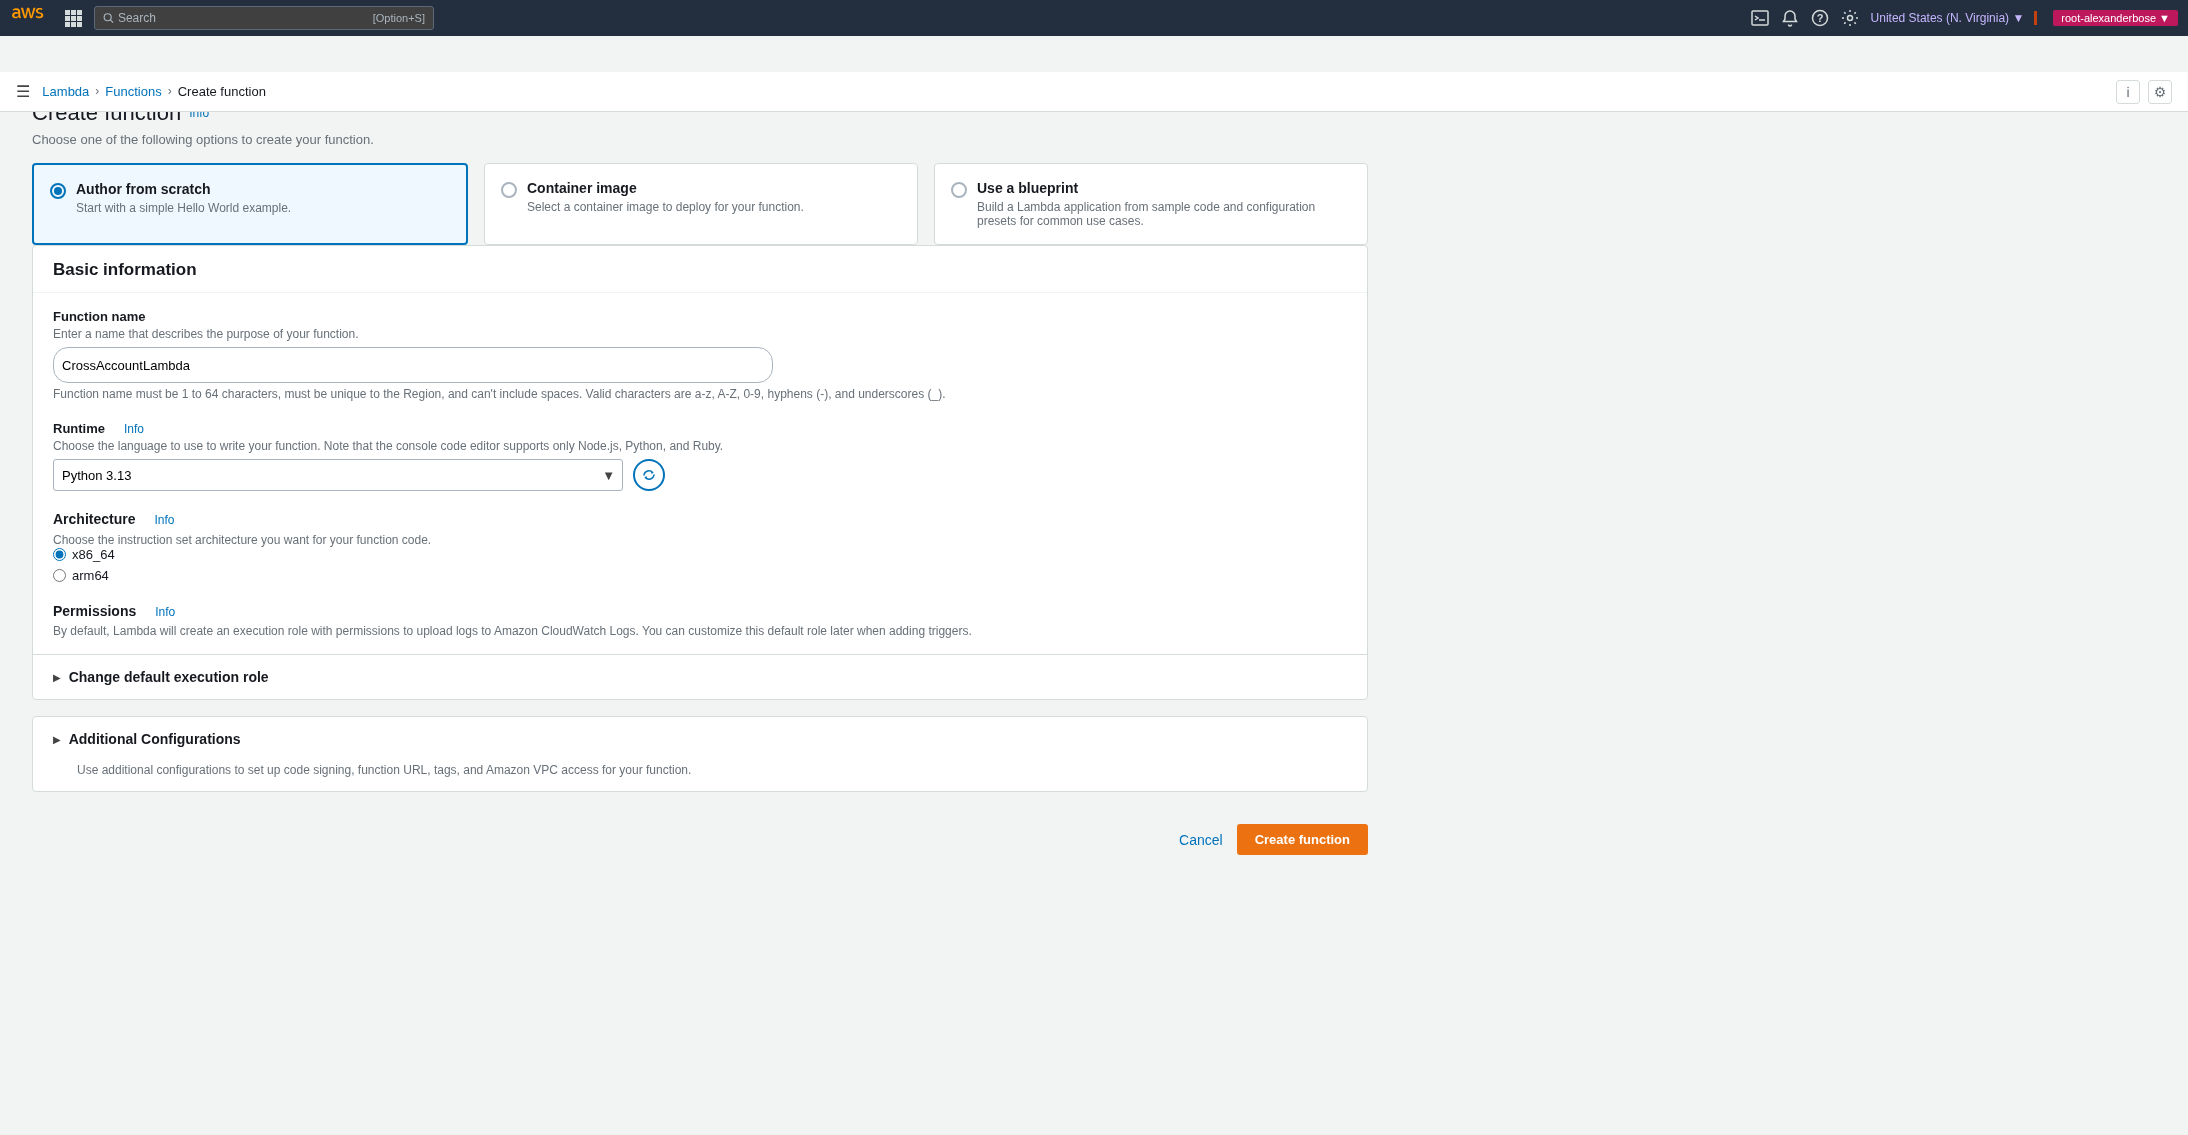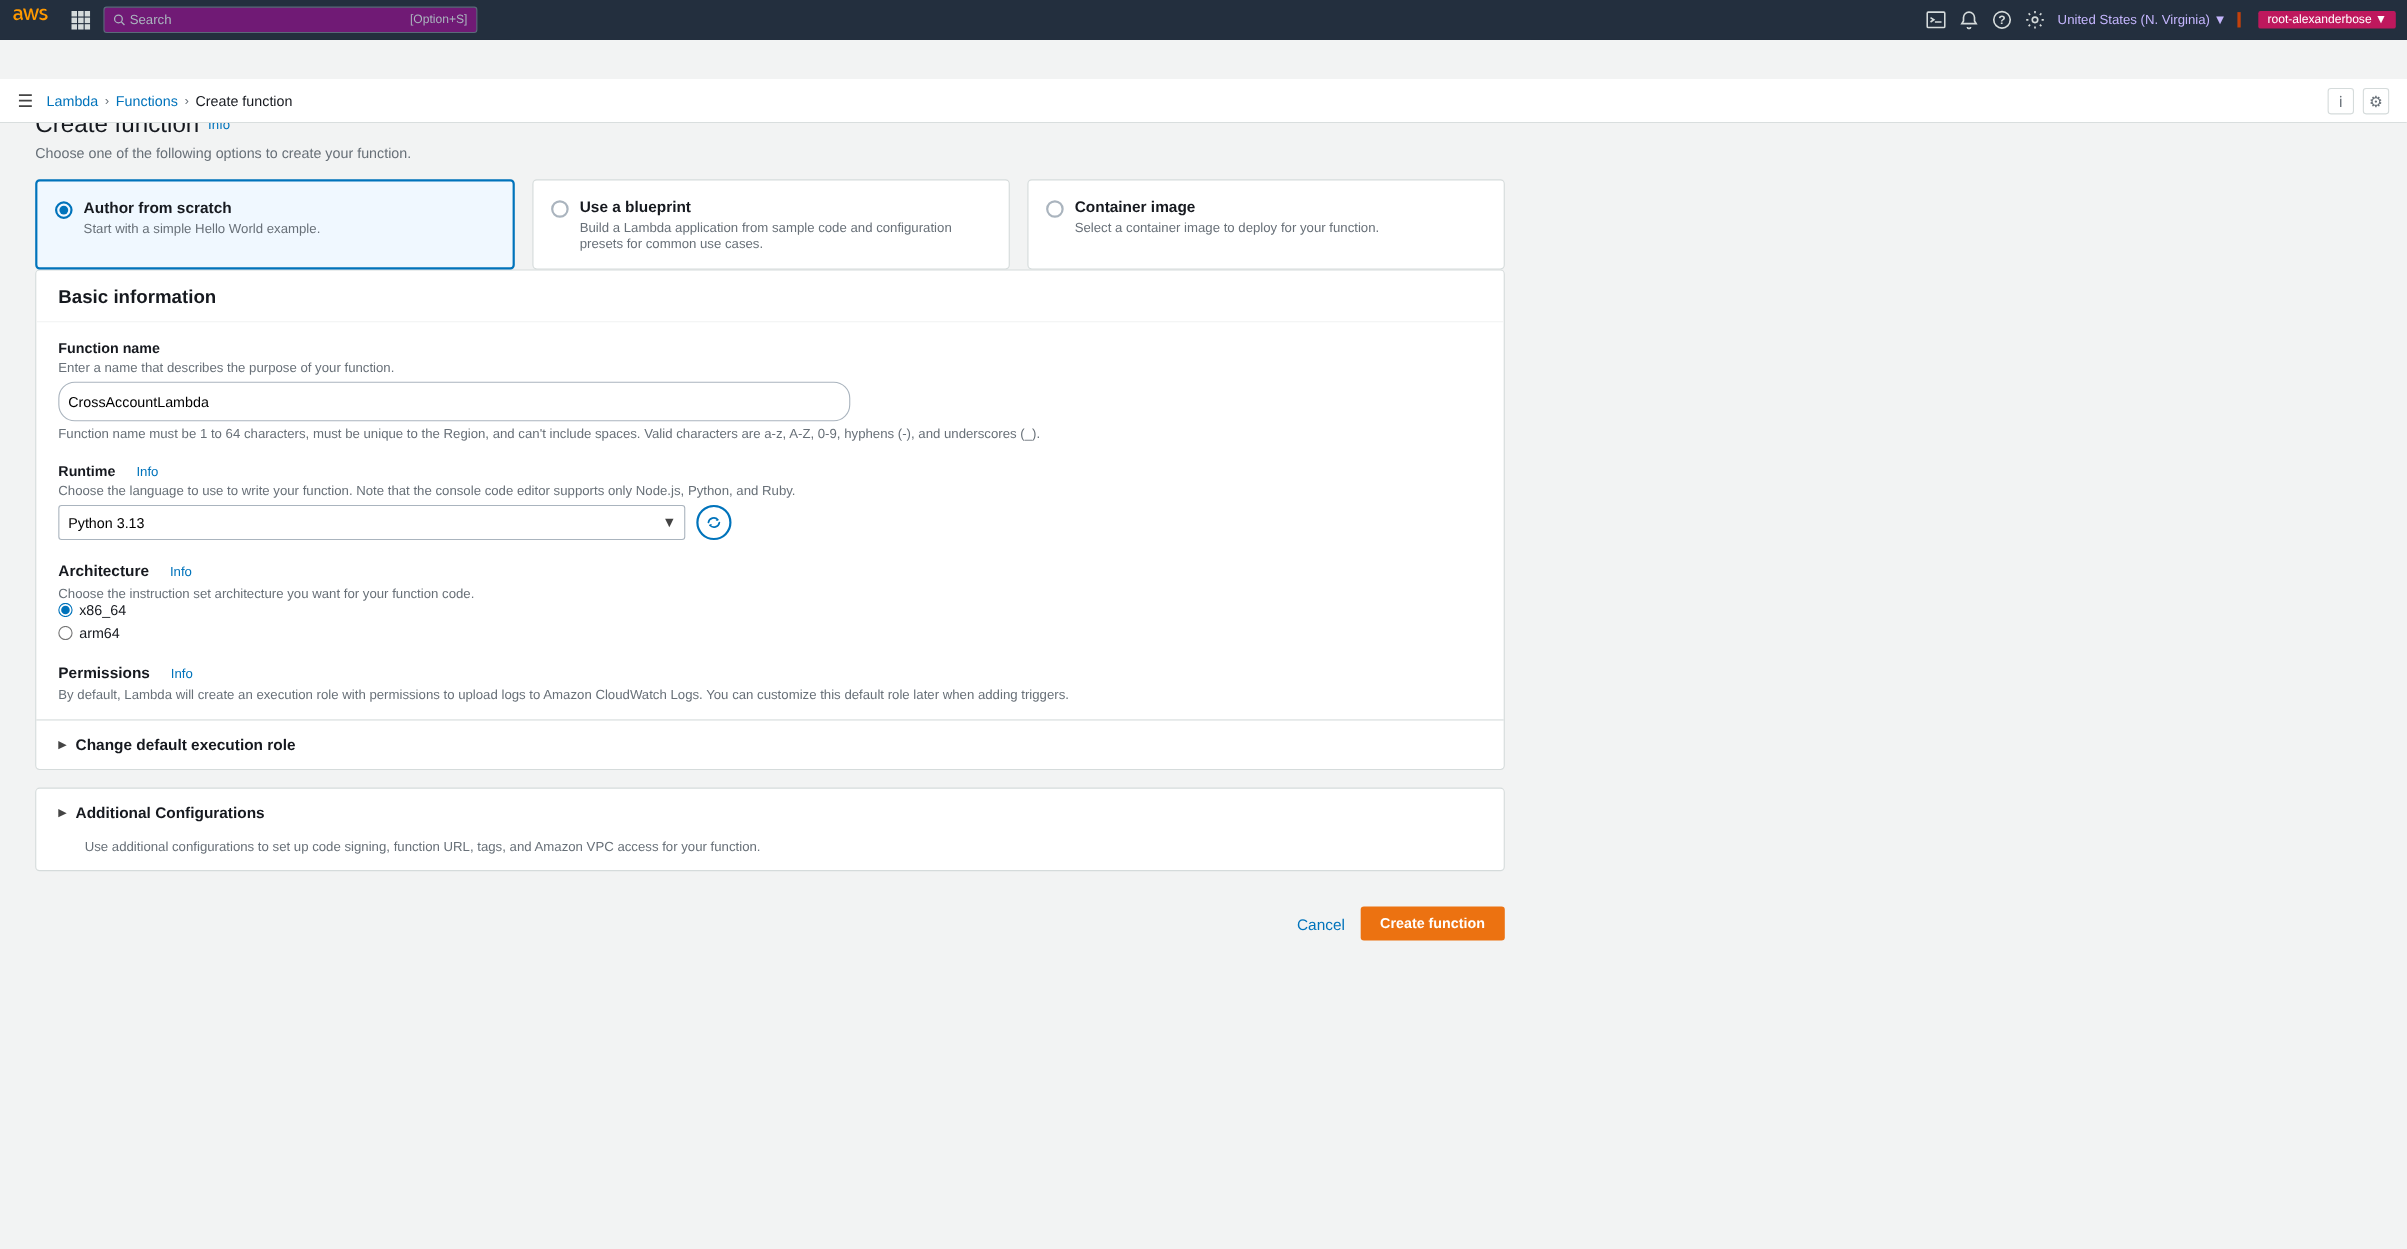--- a/index.html
+++ b/index.html
@@ -19,21 +19,21 @@
     }
     .aws-logo {
       display: flex; align-items: center; margin-right: 6px;
     }
     .aws-logo svg { width: 36px; height: 22px; }
     .nav-apps-icon {
       color: #d5dbdb; cursor: pointer; display: flex; align-items: center; padding: 0 4px;
     }
     .nav-search {
       display: flex; align-items: center;
-      background: #701a75; border: 1px solid #5a6a7a; border-radius: 3px;
+      background: #404040; border: 1px solid #5a6a7a; border-radius: 3px;
       height: 24px; padding: 0 8px; flex: 1; max-width: 340px;
     }
     .nav-search input {
       background: transparent; border: none; outline: none; color: #fff;
       font-size: 12px; width: 100%; margin-left: 4px;
     }
     .nav-search input::placeholder { color: #aab4be; }
     .search-shortcut {
       color: #aab4be; font-size: 11px; white-space: nowrap; margin-left: 4px;
     }
@@ -308,30 +308,30 @@
       <div class="radio"></div>
       <div class="option-card-content">
         <h3>Author from scratch</h3>
         <p>Start with a simple Hello World example.</p>
       </div>
     </div>
 
     <div class="option-card">
       <div class="radio"></div>
       <div class="option-card-content">
-        <h3>Use a blueprint</h3>
-        <p>Build a Lambda application from sample code and configuration presets for common use cases.</p>
+        <h3>Container image</h3>
+        <p>Select a container image to deploy for your function.</p>
       </div>
     </div>
 
     <div class="option-card">
       <div class="radio"></div>
       <div class="option-card-content">
-        <h3>Container image</h3>
-        <p>Select a container image to deploy for your function.</p>
+        <h3>Use a blueprint</h3>
+        <p>Build a Lambda application from sample code and configuration presets for common use cases.</p>
       </div>
     </div>
 
   </div>
 
   <div class="panel">
     <div class="panel-header">
       <h2>Basic information</h2>
     </div>
     <div class="panel-body">

